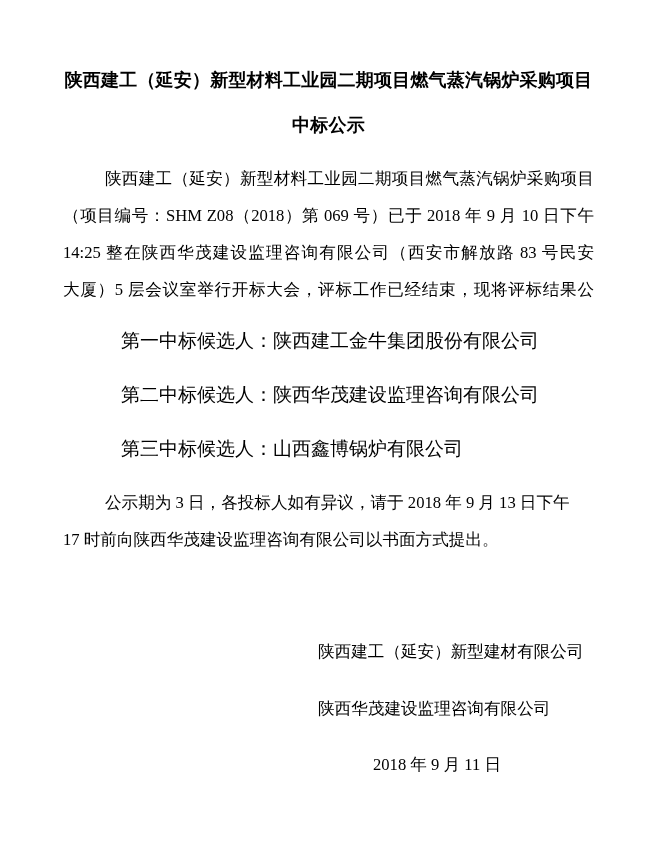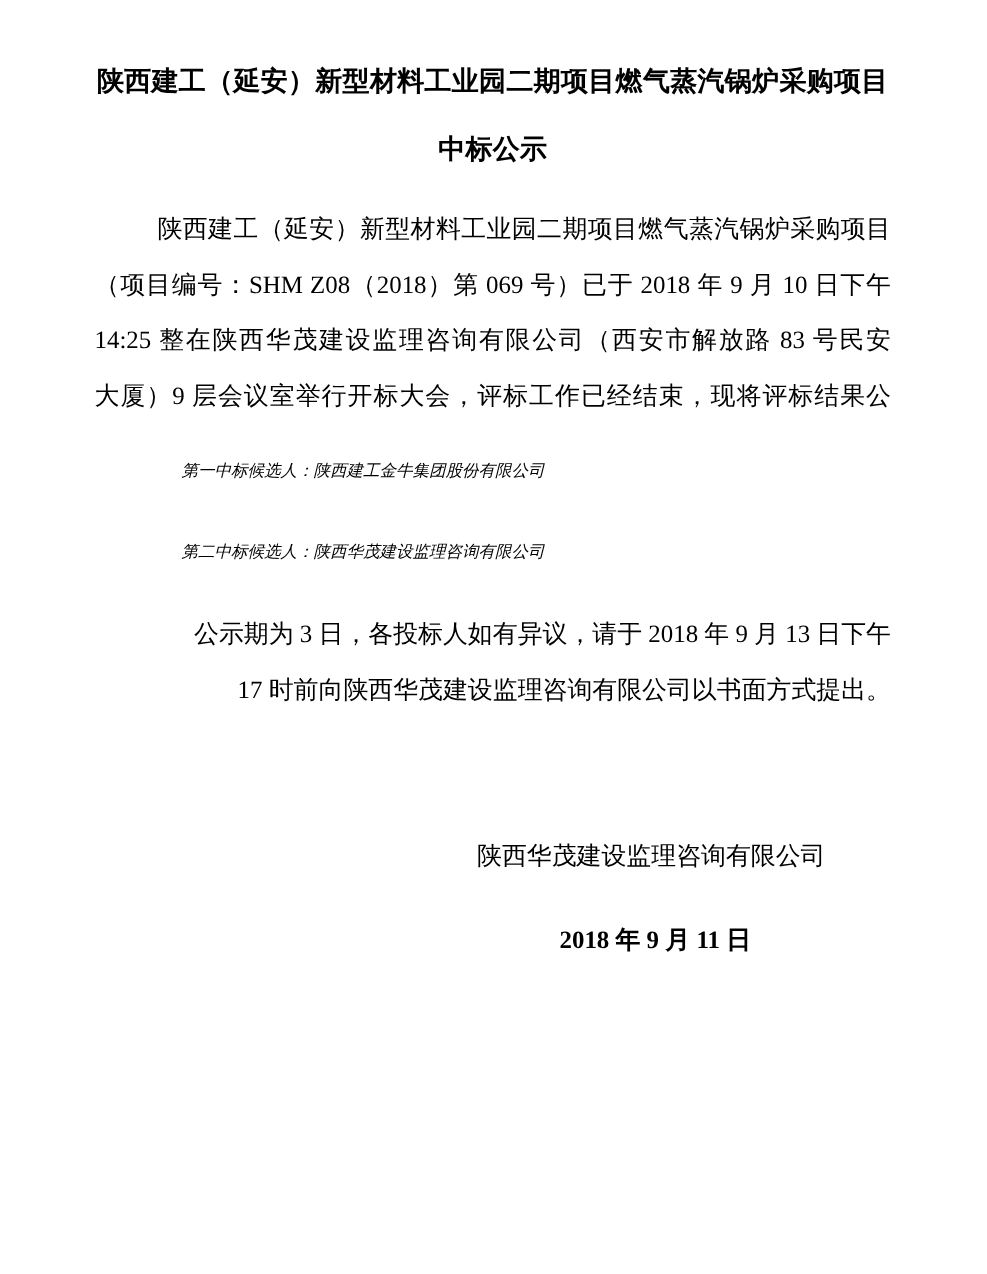--- a/index.html
+++ b/index.html
@@ -11,21 +11,21 @@
     width: 658px;
     height: 849px;
     font-family: "Liberation Serif", "DejaVu Serif", serif;
     color: #000000;
     overflow: hidden;
   }
   .page {
     box-sizing: border-box;
     width: 658px;
     height: 849px;
-    padding: 32px 64px 0 63px;
+    padding: 58px 64px 0 63px;
     background: #ffffff;
   }
   .title {
     margin: 0;
     font-size: 18px;
     font-weight: bold;
     text-align: center;
     line-height: 45px;
     letter-spacing: 0.2px;
   }
@@ -37,66 +37,66 @@
   }
   .intro { margin-top: 12px; }
   .line { margin: 0; }
   .line.just {
     text-align: justify;
     text-align-last: justify;
   }
   .indent { text-indent: 42px; }
   .candidates { margin-top: 14px; }
   .candidate {
-    font-size: 11px;
+    font-size: 19px;
     line-height: 37px;
     margin: 0 0 17px 58px;
-    font-style: italic;
   }
-  .notice { margin-top: 0; text-align: right; }
+  .notice { margin-top: 0; }
   .signatures { margin-top: 75px; }
   .sig {
     font-size: 16.6px;
     line-height: 37px;
     margin-left: 255px;
   }
   .sig-agency { margin-top: 21px; font-family: Liberation Mono, monospace; }
   .sig-date {
     font-size: 16.6px;
     line-height: 37px;
     margin-top: 18px;
     margin-left: 310px;
-    font-weight: bold;
   }
 </style>
 </head>
 <body>
 
 <div class="page">
 
   <h1 class="title">
     <span class="title-line">陕西建工（延安）新型材料工业园二期项目燃气蒸汽锅炉采购项目</span>
     <span class="title-line">中标公示</span>
   </h1>
 
   <div class="para intro">
     <div class="line just indent">陕西建工（延安）新型材料工业园二期项目燃气蒸汽锅炉采购项目</div>
     <div class="line just">（项目编号：SHM Z08（2018）第 069 号）已于 2018 年 9 月 10 日下午</div>
     <div class="line just">14:25 整在陕西华茂建设监理咨询有限公司（西安市解放路 83 号民安</div>
-    <div class="line just">大厦）9 层会议室举行开标大会，评标工作已经结束，现将评标结果公</div>
+    <div class="line just">大厦）5 层会议室举行开标大会，评标工作已经结束，现将评标结果公</div>
   </div>
 
   <div class="candidates">
     <div class="candidate">第一中标候选人：陕西建工金牛集团股份有限公司</div>
     <div class="candidate">第二中标候选人：陕西华茂建设监理咨询有限公司</div>
+    <div class="candidate">第三中标候选人：山西鑫博锅炉有限公司</div>
   </div>
 
   <div class="para notice">
     <div class="line indent">公示期为 3 日，各投标人如有异议，请于 2018 年 9 月 13 日下午</div>
     <div class="line">17 时前向陕西华茂建设监理咨询有限公司以书面方式提出。</div>
   </div>
 
   <div class="signatures">
+    <div class="sig">陕西建工（延安）新型建材有限公司</div>
     <div class="sig sig-agency">陕西华茂建设监理咨询有限公司</div>
     <div class="sig-date">2018 年 9 月 11 日</div>
   </div>
 
 </div>
 
 </body></html>

